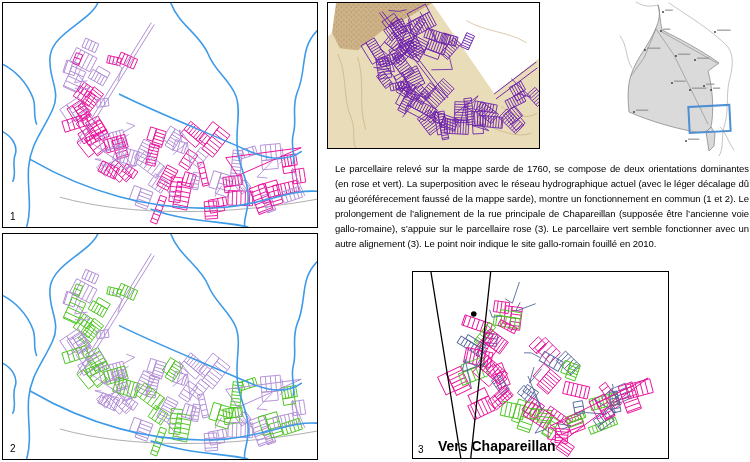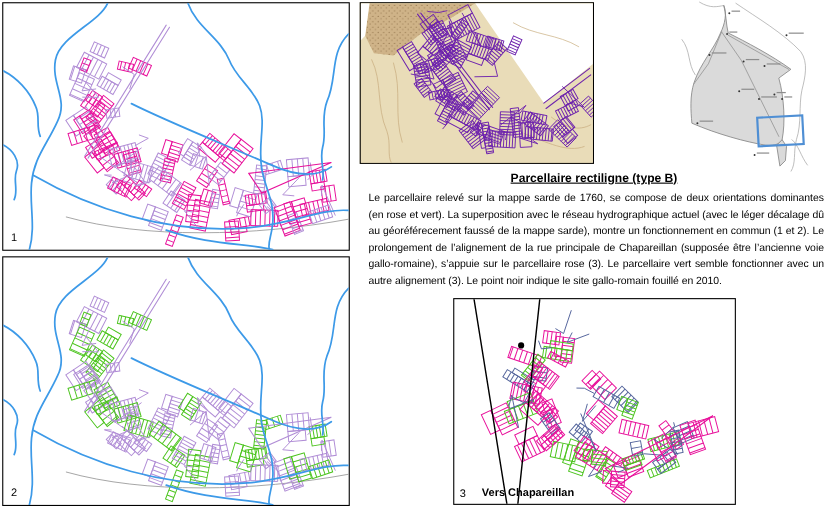--- a/index.html
+++ b/index.html
@@ -9,21 +9,21 @@
   .panel svg{display:block;width:100%;height:100%;}
   .pnum{position:absolute;font-size:10px;color:#000;}
   .sarde{background:#e9dcb8;}
   .region{position:absolute;}
   .region svg{display:block;width:100%;height:100%;}
   .textcol{position:absolute;left:331px;top:156px;width:418px;}
   .fig-title{text-align:center;font-size:11px;font-weight:bold;}
   .fig-title span{text-decoration:underline;}
   .fig-body{margin:6px 0 0 4px;font-size:9.5px;line-height:14.9px;text-align:justify;
             letter-spacing:-0.05px;}
-  .caption{position:absolute;font-size:10px;font-weight:bold;color:#000;}
+  .caption{position:absolute;font-size:14px;font-weight:bold;color:#000;}
 </style>
 </head>
 <body>
 
 <div class="stage">
 
   <div class="panel" id="panel1" style="left:2px;top:2px;width:316px;height:226px;">
     <svg id="svg-p1" viewBox="0 0 318 226" preserveAspectRatio="none">
         <g fill="none" stroke="#999999" stroke-width="0.8" stroke-linecap="round">
           <path d="M58,196 C130,216 230,214 318,198"></path>
@@ -1579,23 +1579,20 @@
           <circle cx="18" cy="112" r="0.9" fill="#333"></circle>
           <rect x="20" y="109.6" width="12.282141958829015" height="1.1" fill="#8d8d8d"></rect>
           <circle cx="70" cy="141" r="0.9" fill="#333"></circle>
           <rect x="72" y="138.6" width="11.285568521590903" height="1.1" fill="#8d8d8d"></rect>
         </g>
         <rect x="73" y="106" width="41" height="26" fill="none" stroke="#4f8fd4" stroke-width="2" transform="rotate(-3 93 119)"></rect>
       </svg>
   </div>
 
   <div class="textcol">
-    <div class="fig-title">
-      <span>Parcellaire rectiligne (type B)</span>
-    </div>
     <p class="fig-body">Le parcellaire relevé sur la mappe sarde de 1760, se compose de deux orientations dominantes (en rose et vert). La superposition avec le réseau hydrographique actuel (avec le léger décalage dû au géoréférecement faussé de la mappe sarde), montre un fonctionnement en commun (1 et 2). Le prolongement de l’alignement de la rue principale de Chapareillan (supposée être l’ancienne voie gallo-romaine), s’appuie sur le parcellaire rose (3). Le parcellaire vert semble fonctionner avec un autre alignement (3). Le point noir indique le site gallo-romain fouillé en 2010.</p>
   </div>
 
   <div class="panel" id="panel3" style="left:412px;top:271px;width:257px;height:188px;">
     <svg id="svg-p3" viewBox="0 0 256 186" preserveAspectRatio="none">
         <g>
           <g transform="translate(88.8,35.1) rotate(187.8)">
             <rect x="-7.48950489773415" y="-5.51592195709236" width="14.9790097954683" height="11.03184391418472" fill="none" stroke="#e8119b" stroke-width="0.9"></rect>
             <line x1="-3.656530389213003" y1="-5.51592195709236" x2="-3.656530389213003" y2="5.51592195709236" stroke="#e8119b" stroke-width="0.9"></line>
             <line x1="0.17644411930814385" y1="-5.51592195709236" x2="0.17644411930814385" y2="5.51592195709236" stroke="#e8119b" stroke-width="0.9"></line>

